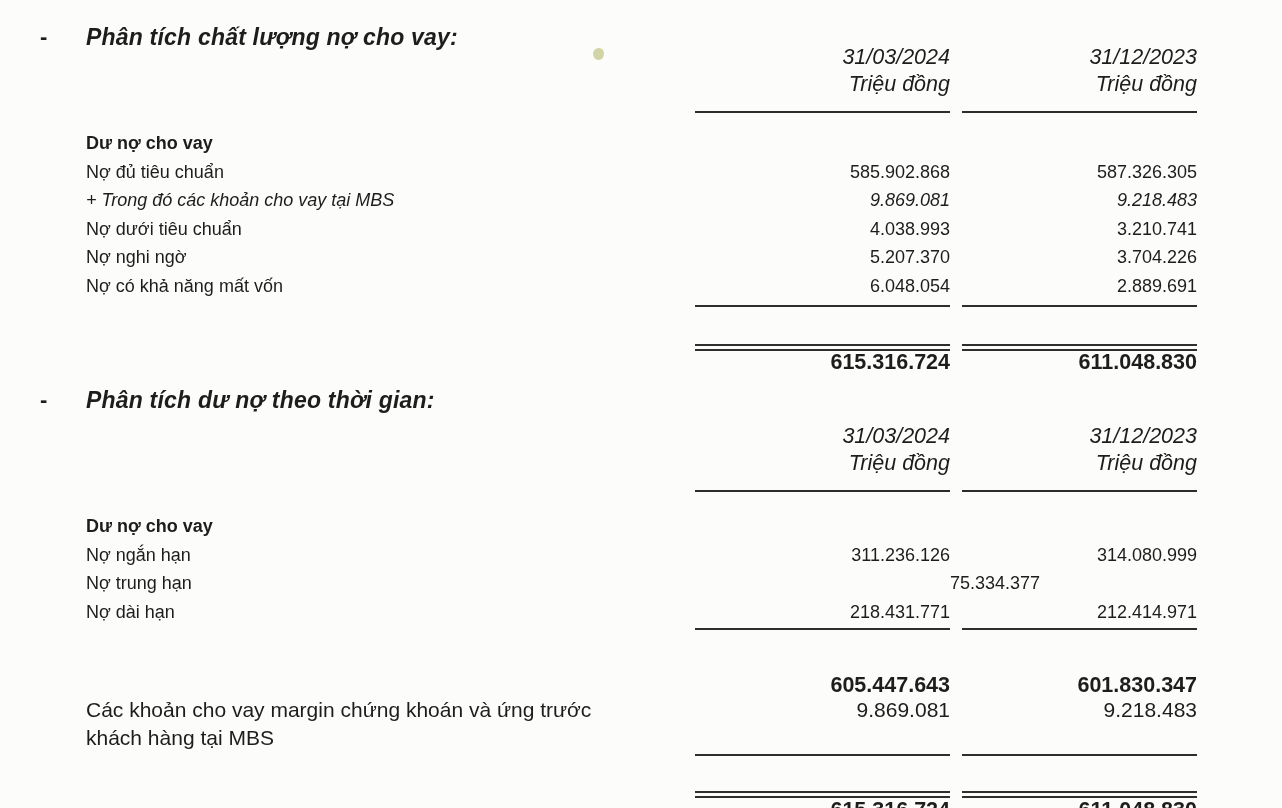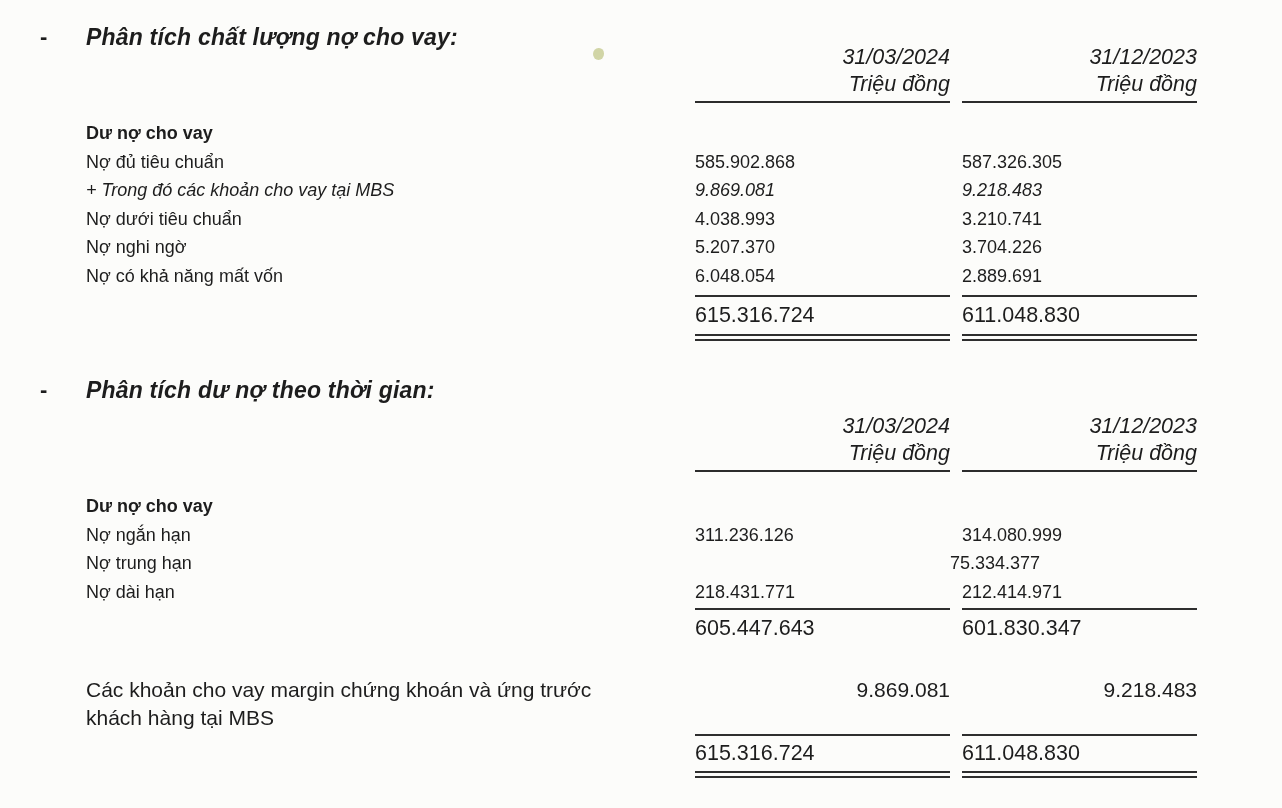--- a/index.html
+++ b/index.html
@@ -17,44 +17,44 @@
   .heading-row { display:flex; margin-top:2px; height:30px; align-items:center; }
   .bullet { width:46px; font-size:22px; font-weight:bold; }
   .title { font-size:23px; font-weight:bold; font-style:italic; letter-spacing:.2px; }
 
   
   .grid { display:grid; grid-template-columns:1fr 255px 12px 235px; margin-left:46px; }
 
   
   .hdr-row .chead {
     text-align:right; font-style:italic; font-size:21.5px; line-height:27px;
-    padding-bottom:3px; border-bottom:2.5px solid #2c2c2c;
+    padding-bottom:13px; border-bottom:2.5px solid #2c2c2c;
   }
   .s1 .hdr-row { margin-top:-8px; }
   .s2 .hdr-row { margin-top:8px; }
 
   
   .tbody { margin-top:16px; }
   .s2 .tbody { margin-top:20px; }
   .r { height:28.5px; }
   .r .lab, .r .num { font-size:18px; line-height:28.5px; white-space:nowrap; }
-  .r .num { }
+  .r .num { text-align:right; }
   .r.bold .lab { font-weight:bold; }
   .r.ital .lab, .r.ital .num { font-style:italic; }
 
   
   .rule-row { margin-top:5px; }
   .rule-row .rule { border-top:2.5px solid #2e2e2e; }
   .rule-row.tight { margin-top:2px; }
   .rule2-row { margin-top:1px; }
   .rule2-row .rule2 { height:7px; border-top:2.5px solid #2e2e2e; border-bottom:2px solid #2e2e2e; }
 
   
   .r.total { height:36px; }
-  .r.total .num { font-weight:normal; line-height:36px; font-size:21.5px; }
+  .r.total .num { font-weight:bold; line-height:36px; font-size:21.5px;margin-top:37px; }
   .r.total2 { height:34px; }
   .r.total2 .num { line-height:34px; }
 
   
   .marginrow { margin-top:2px; min-height:56px; align-items:center; }
   .marginrow .lab {
     font-size:21px; line-height:28px; white-space:normal; max-width:520px;
     display:flex; align-items:center; min-height:56px;margin-top:28px;
   }
   .marginrow .num {

